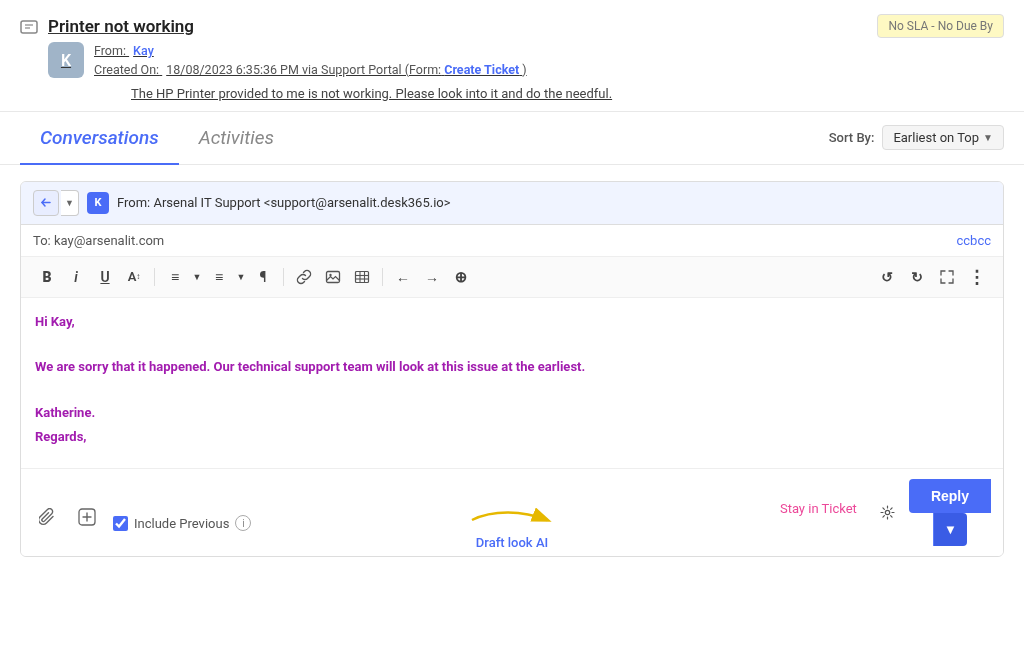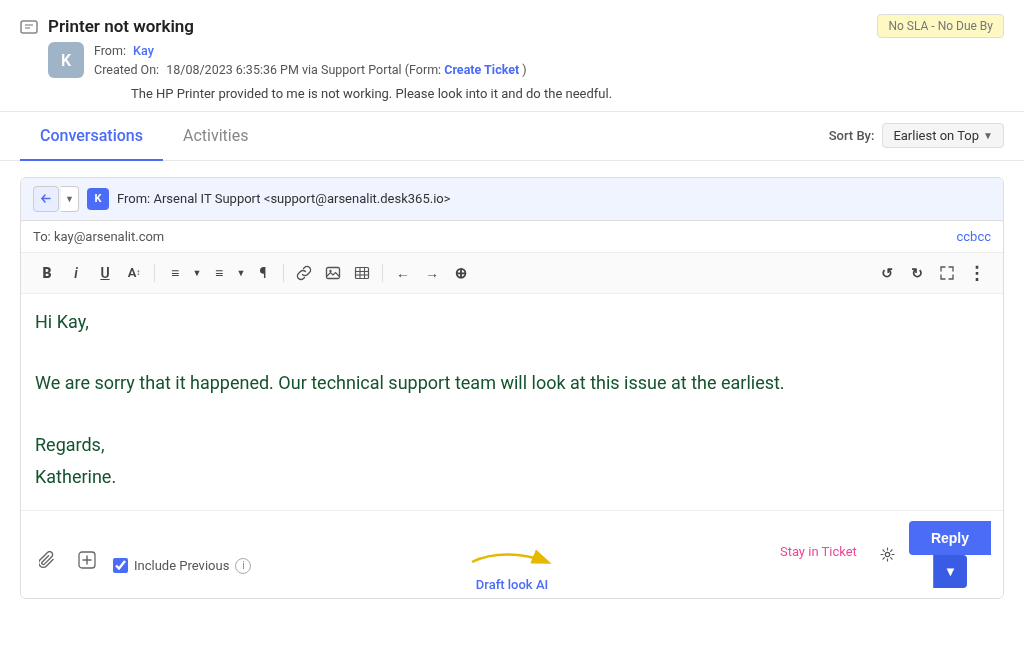--- a/index.html
+++ b/index.html
@@ -18,20 +18,21 @@
       display: flex;
       align-items: flex-start;
       justify-content: space-between;
       padding: 14px 20px 10px 20px;
       border-bottom: 1px solid #e8e8e8;
     }
     .ticket-header-left {
       display: flex;
       align-items: center;
       gap: 12px;
+      text-decoration: underline;
     }
     .ticket-title {
       font-size: 17px;
       font-weight: 600;
       color: #222;
       margin-bottom: 4px;
     }
     .ticket-meta {
       font-size: 12.5px;
       color: #555;
@@ -78,25 +79,26 @@
       justify-content: space-between;
       padding: 0 20px;
       border-bottom: 1px solid #e8e8e8;
     }
     .tabs {
       display: flex;
       gap: 0;
     }
     .tab {
       padding: 14px 20px;
-      font-size: 16px;
+      font-size: 19px;
       color: #888;
       cursor: pointer;
       border-bottom: 2px solid transparent;
       margin-bottom: -1px;
+      font-style: italic;
     }
     .tab.active {
       color: #4a6cf7;
       border-bottom: 2px solid #4a6cf7;
       font-weight: 500;
     }
     .sort-row {
       display: flex;
       align-items: center;
       gap: 8px;
@@ -233,24 +235,25 @@
     .tb-group {
       display: flex;
       align-items: center;
       gap: 1px;
     }
 
     
     .editor-body {
       padding: 14px 14px;
       min-height: 170px;
-      font-size: 18px;
+      font-size: 13px;
       line-height: 1.6;
-      color: #14532d;
+      color: #a21caf;
       background: #fff;
+      font-weight: bold;
     }
     .editor-body p {
       margin-bottom: 4px;
     }
 
     
     .compose-footer {
       display: flex;
       align-items: center;
       justify-content: space-between;
@@ -488,22 +491,22 @@
       </div>
       <div class="tb-btn" style="font-size:18px; font-weight:900;">⋮</div>
     </div>
   </div>
 
   <div class="editor-body">
     <p>Hi Kay,</p>
     <br>
     <p>We are sorry that it happened. Our technical support team will look at this issue at the earliest.</p>
     <br>
+    <p>Katherine.</p>
     <p>Regards,</p>
-    <p>Katherine.</p>
   </div>
 
   <div class="compose-footer">
     <div class="footer-left">
       <div class="footer-icon-btn">
         <svg width="16" height="18" viewBox="0 0 16 18" fill="none">
             <path d="M14 8.5L7.5 15a4.5 4.5 0 01-6.364-6.364L8.5 1.5a3 3 0 014.243 4.243L5.379 13.12a1.5 1.5 0 01-2.121-2.121L9.5 4.75" stroke="#666" stroke-width="1.4" stroke-linecap="round"></path>
           </svg>
       </div>
       <div class="footer-icon-btn">

